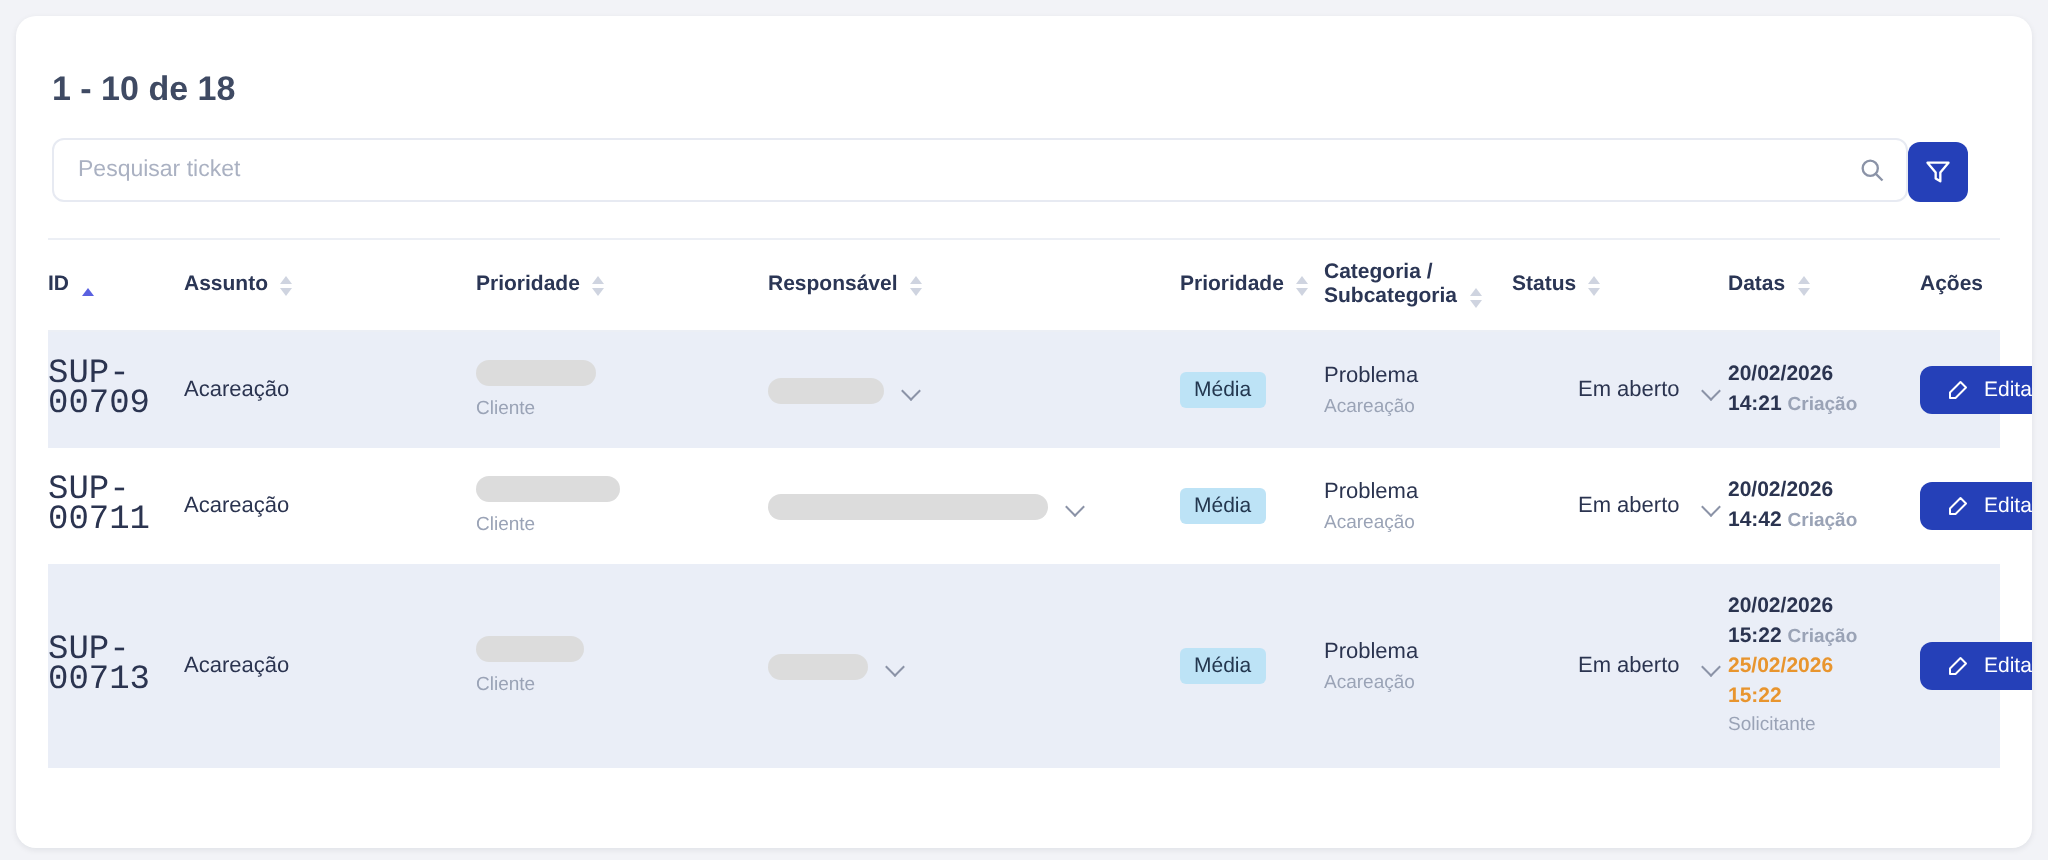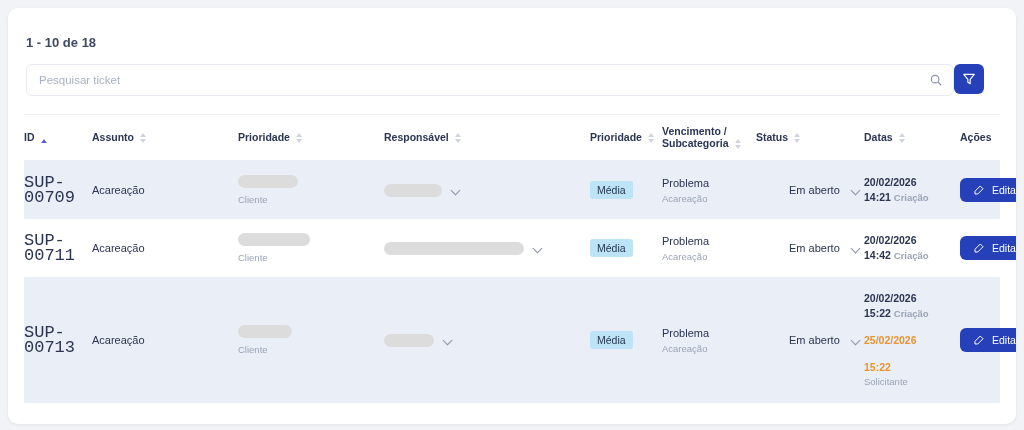--- a/index.html
+++ b/index.html
@@ -16,36 +16,36 @@
     overflow:hidden;
   }
   .inner{padding:16px 16px 0 16px;}
 
   
   .title{
     font-size:15px;font-weight:bold;color:#1b2440;
     letter-spacing:.1px;margin:6px 0 0 2px;
   }
   .meta-row{display:flex;align-items:center;gap:12px;margin:11px 0 0 2px;}
-  .count{font-size:13px;color:#3f4a63;font-weight:bold;}
+  .count{font-size:17px;color:#3f4a63;font-weight:bold;}
   .page-size{
     display:flex;align-items:center;justify-content:space-between;
     width:48px;height:26px;padding:0 8px;
     border:1px solid #e3e6ef;border-radius:6px;background:#fff;
     font-size:11.5px;color:#2f3a54;font-weight:bold;
   }
   .chev{width:9px;height:9px;display:inline-block;position:relative;}
   .chev:before{
     content:"";position:absolute;left:0;top:1px;width:6px;height:6px;
     border-right:1.4px solid #8b93a7;border-bottom:1.4px solid #8b93a7;
     transform:rotate(45deg);
   }
 
   
-  .search-row{display:flex;align-items:flex-start;margin:14px 16px 0 2px;}
+  .search-row{display:flex;align-items:flex-end;margin:14px 16px 0 2px;}
   .search-box{
     flex:1;height:30px;border:1px solid #e7eaf2;border-radius:6px;background:#fff;
     display:flex;align-items:center;padding:0 10px;position:relative;
   }
   .search-box input{
     border:0;outline:0;flex:1;font-size:11.5px;color:#3b4considered;
     font-family:"Liberation Sans", sans-serif;background:transparent;
   }
   .search-box input::placeholder{color:#aab1c2;}
   .mag{width:14px;height:14px;flex:0 0 auto;}
@@ -87,21 +87,21 @@
   .badge{
     display:inline-block;background:#bde3f6;color:#23374f;
     font-size:10.5px;border-radius:3px;padding:3px 7px;
   }
   .cat-main{font-size:11px;color:#2b3450;}
   .cat-sub{font-size:9.5px;color:#9aa3b6;margin-top:4px;}
   .status-wrap{display:flex;align-items:center;gap:12px;padding-left:33px;}
   .status-txt{font-size:11px;color:#2b3450;}
   .date-line{font-size:10.5px;color:#2b3450;font-weight:bold;line-height:15px;}
   .date-line .lbl{font-weight:bold;color:#9aa3b6;font-size:9.5px;}
-  .date-line.due{color:#e8952e;margin-top:12px;}
+  .date-line.due{color:#e8952e;}
   .vlabel{font-size:9.5px;color:#9aa3b6;line-height:14px;}
   .edit-btn{
     display:inline-flex;align-items:center;gap:7px;
     background:#2540b8;color:#fff;border-radius:6px;
     padding:6px 13px;font-size:10.5px;
   }
 </style>
 </head>
 <body>
 
@@ -182,21 +182,21 @@
             <span>Prioridade</span>
             <span class="sorter">
                   <i class="up"></i>
                   <i class="dn"></i>
                 </span>
           </div>
         </th>
         <th>
           <div class="th-wrap">
             <span>
-              <span>Vencimento /</span><br>
+              <span>Categoria /</span><br>
               <span>Subcategoria</span>
             </span>
             <span class="sorter">
                   <i class="up"></i>
                   <i class="dn"></i>
                 </span>
           </div>
         </th>
         <th>
           <div class="th-wrap">

